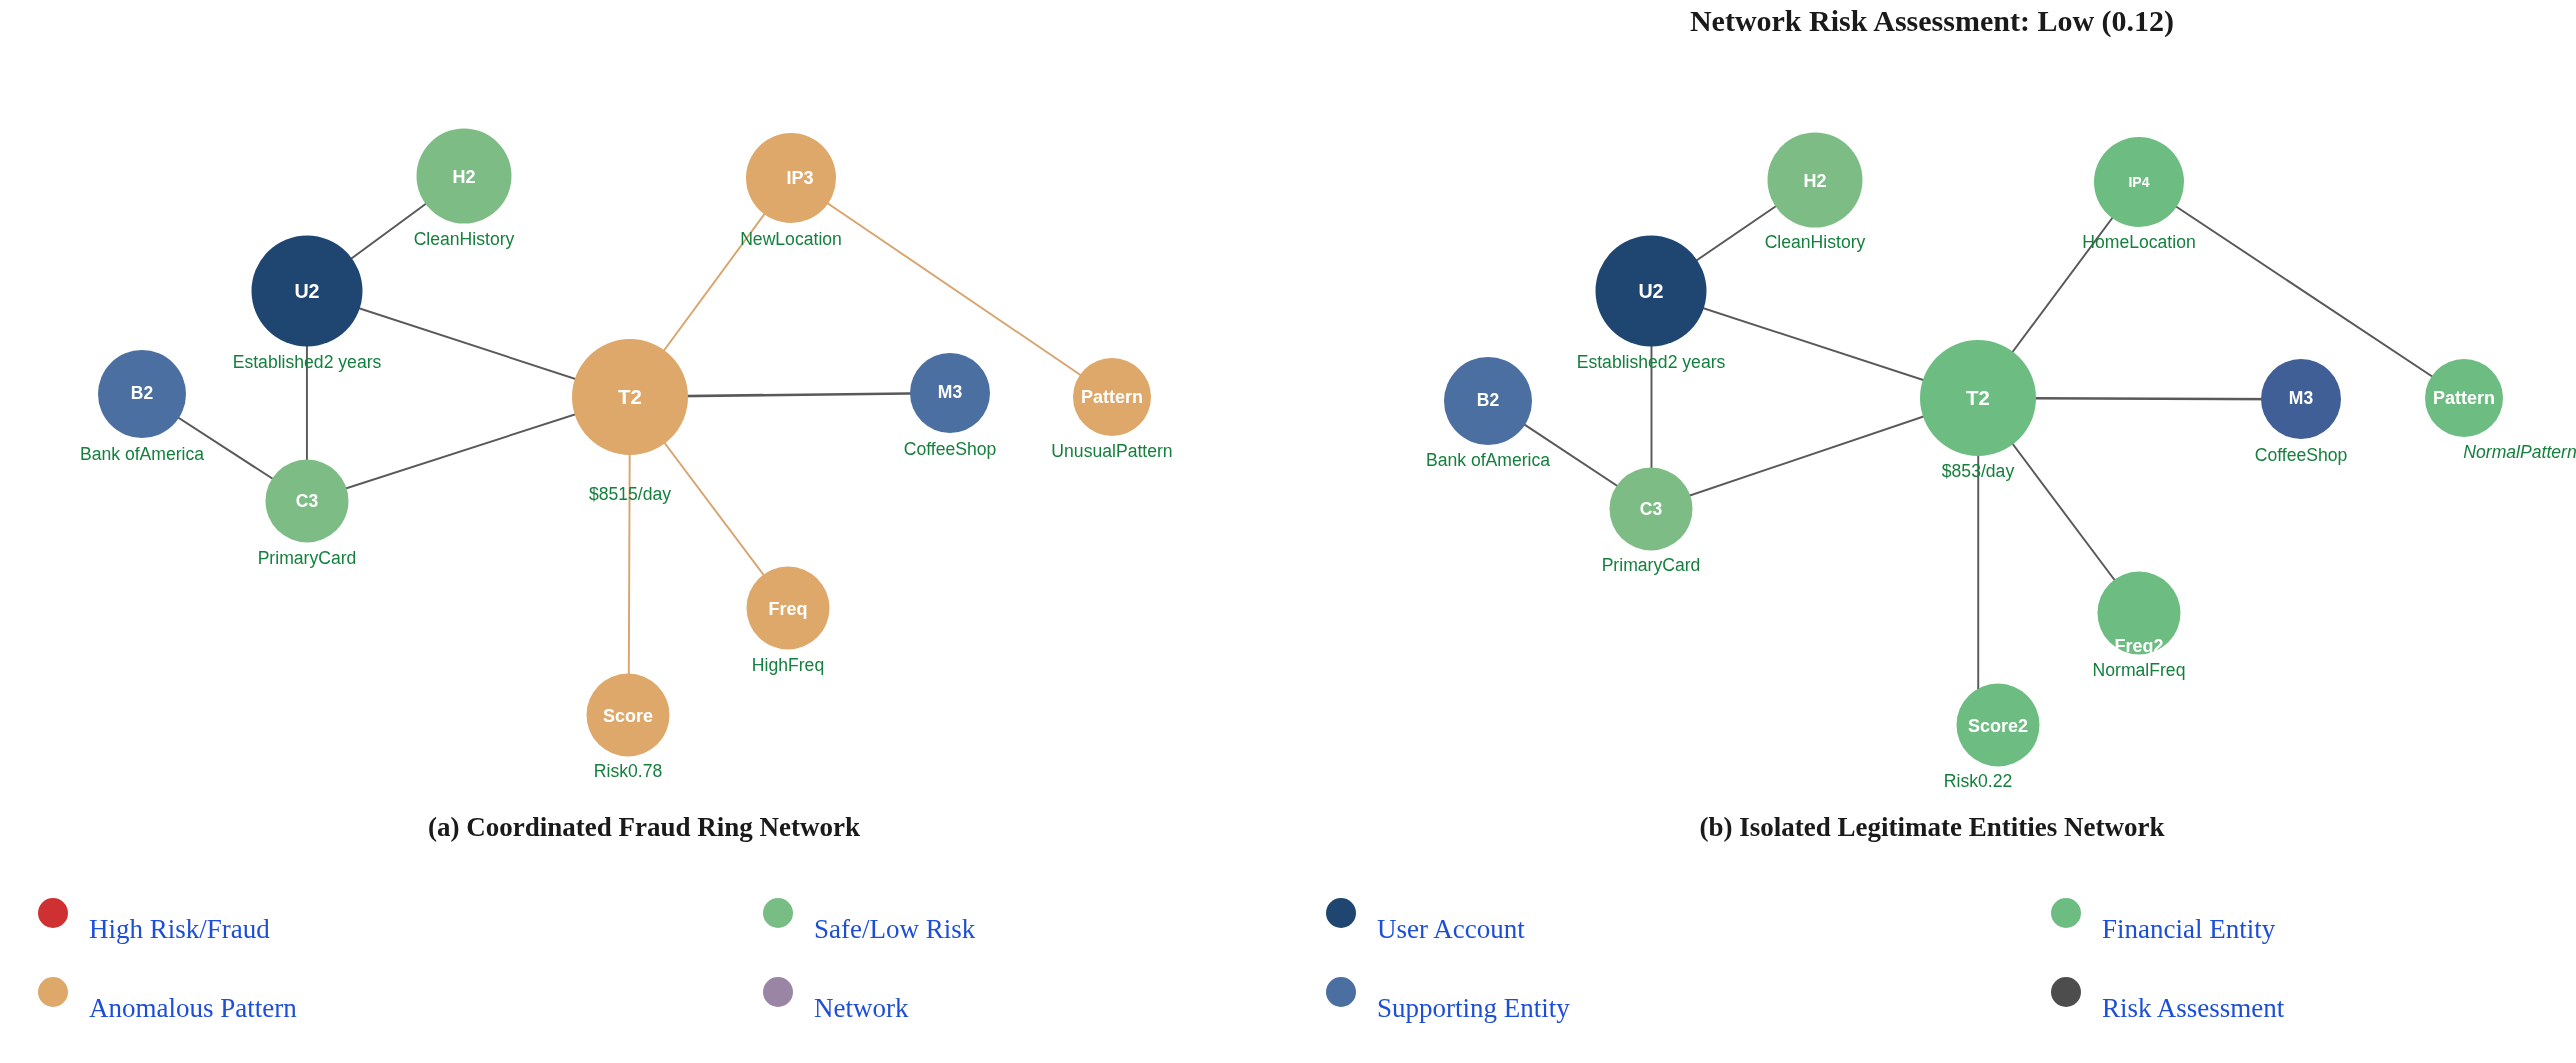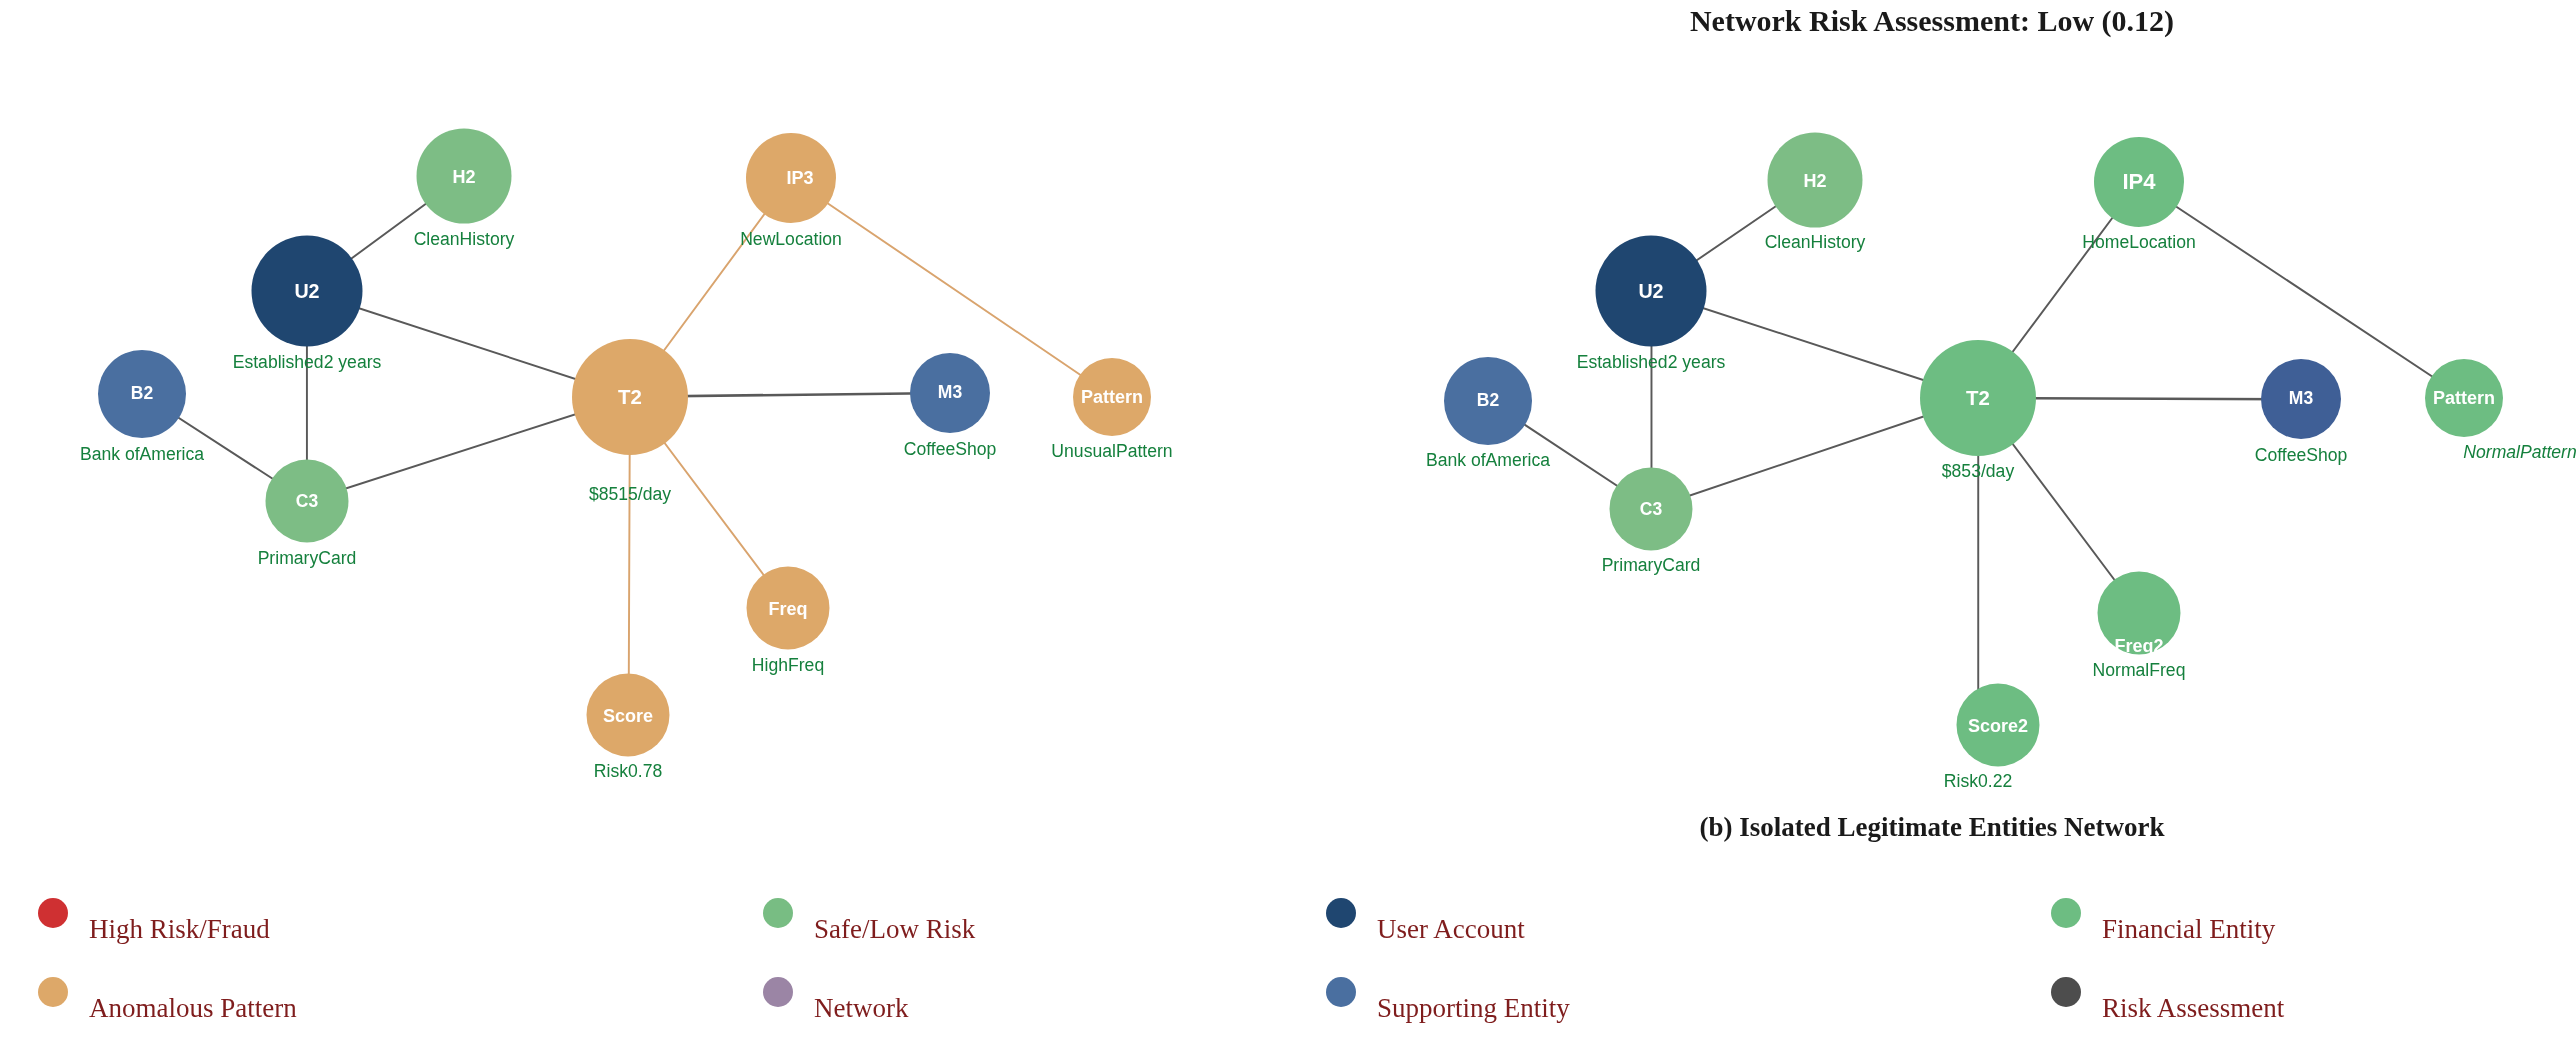--- a/index.html
+++ b/index.html
@@ -114,21 +114,21 @@
   }
   .legend-swatch {
     width: 30px;
     height: 30px;
     border-radius: 50%;
     flex: 0 0 auto;
   }
   .legend-text {
     font-family: "Liberation Serif", serif;
     font-size: 27px;
-    color: #7f1d1d;
+    color: #1d4ed8;
     line-height: 1;
     margin-top: 33px;
   }
 </style>
 </head>
 <body>
 
 <div id="root">
 
   <div class="graph left" id="graph-0">
@@ -178,20 +178,21 @@
       <div class="node-sublabel" style="left: 1112px; top: 441px;">UnusualPattern</div>
       <div class="node" style="left: 788px; top: 608px; width: 83px; height: 83px; background: rgb(221, 168, 105);">
         <span class="node-label" style="font-size: 18px;">Freq</span>
       </div>
       <div class="node-sublabel" style="left: 788px; top: 655px;">HighFreq</div>
       <div class="node" style="left: 628px; top: 715px; width: 83px; height: 83px; background: rgb(221, 168, 105);">
         <span class="node-label" style="font-size: 18px;">Score</span>
       </div>
       <div class="node-sublabel" style="left: 628px; top: 761px;">Risk0.78</div>
     </div>
+  <div class="panel-caption left">(a) Coordinated Fraud Ring Network</div>
   <div class="legend left" id="legend-0">
       <div class="legend-row" style="left: 38px; top: 0px;">
         <span class="legend-swatch" style="background: rgb(207, 48, 50);"></span>
         <span class="legend-text">High Risk/Fraud</span>
       </div>
       <div class="legend-row" style="left: 763px; top: 0px;">
         <span class="legend-swatch" style="background: rgb(120, 189, 131);"></span>
         <span class="legend-text">Safe/Low Risk</span>
       </div>
       <div class="legend-row" style="left: 38px; top: 79px;">
@@ -232,21 +233,21 @@
       <div class="node-sublabel" style="left: 200px; top: 450px;">Bank ofAmerica</div>
       <div class="node" style="left: 363px; top: 509px; width: 83px; height: 83px; background: rgb(125, 189, 133);">
         <span class="node-label" style="font-size: 17.5px;">C3</span>
       </div>
       <div class="node-sublabel" style="left: 363px; top: 555px;">PrimaryCard</div>
       <div class="node" style="left: 690px; top: 398px; width: 116px; height: 116px; background: rgb(109, 189, 130);">
         <span class="node-label" style="font-size: 20.4px;">T2</span>
       </div>
       <div class="node-sublabel" style="left: 690px; top: 461px;">$853/day</div>
       <div class="node" style="left: 851px; top: 182px; width: 90px; height: 90px; background: rgb(109, 189, 130);">
-        <span class="node-label" style="font-size: 22px;">IP4</span>
+        <span class="node-label" style="font-size: 14px;">IP4</span>
       </div>
       <div class="node-sublabel" style="left: 851px; top: 232px;">HomeLocation</div>
       <div class="node" style="left: 1013px; top: 399px; width: 80px; height: 80px; background: rgb(63, 95, 150);">
         <span class="node-label" style="font-size: 17.5px;">M3</span>
       </div>
       <div class="node-sublabel" style="left: 1013px; top: 445px;">CoffeeShop</div>
       <div class="node" style="left: 1176px; top: 398px; width: 78px; height: 78px; background: rgb(109, 189, 130);">
         <span class="node-label" style="font-size: 18px;">Pattern</span>
       </div>
       <div class="node-sublabel" style="left: 1232px; top: 442px; font-style: italic;">NormalPattern</div>

